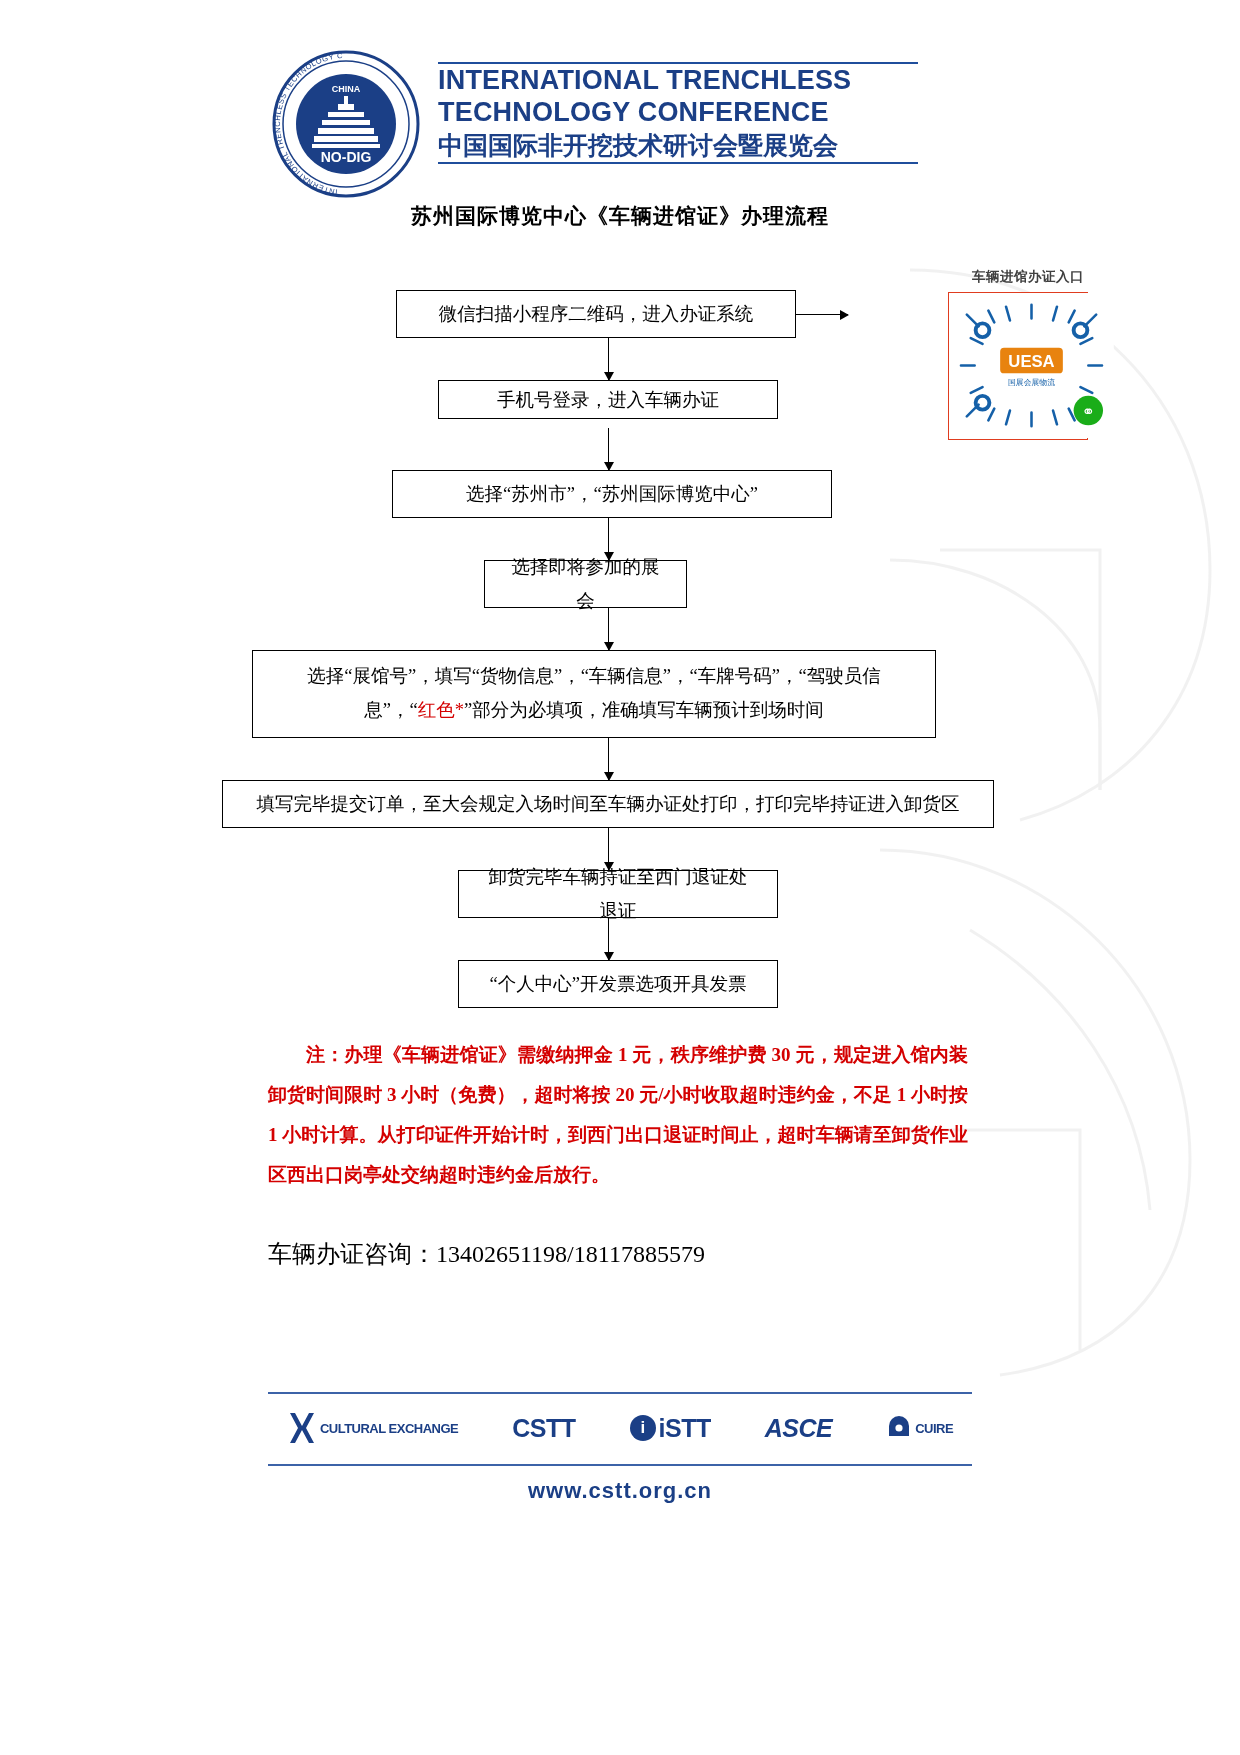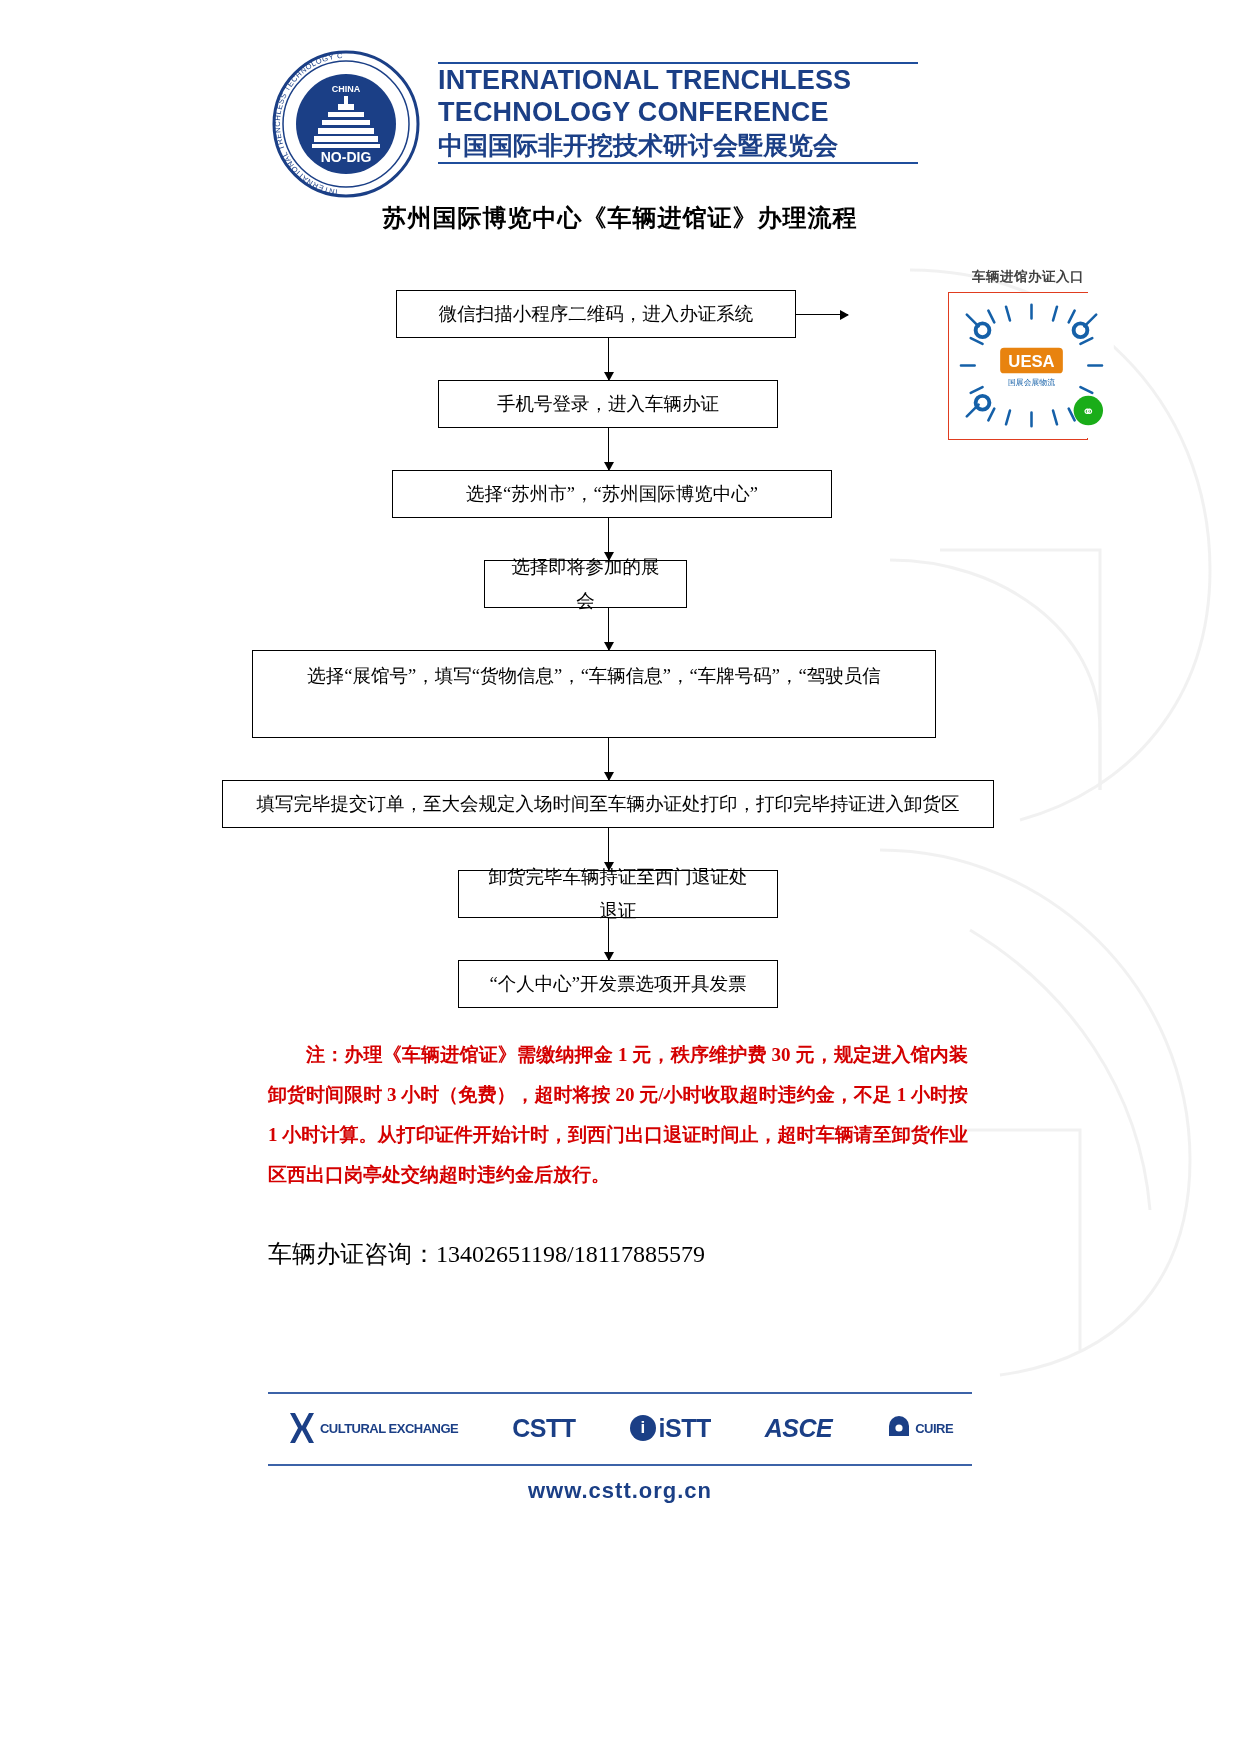--- a/index.html
+++ b/index.html
@@ -67,21 +67,21 @@
     line-height: 30px;
     margin-top: 2px;
     margin-bottom: 2px;
   }
 
   .doc-title {
     position: absolute;
     top: 202px;
     left: 0; right: 0;
     text-align: center;
-    font-size: 24px;
+    font-size: 21px;
     font-weight: bold;
     letter-spacing: 1px;
   }
 
   
   .flow {
     position: absolute;
     top: 290px;
     left: 0;
     width: 1240px;
@@ -269,40 +269,43 @@
 <div class="flow">
 
   <div class="box" style="left:396px; top:0px; width:400px; height:48px;">
     <span>微信扫描小程序二维码，进入办证系统</span>
   </div>
 
   <div class="arrow-h" style="left:796px; top:24px; width:52px;"></div>
 
   <div class="arrow" style="left:608px; top:48px; height:42px;"></div>
 
-  <div class="box" style="left:438px; top:90px; width:340px; height:48px;">
+  <div class="box" style="left:438px; top:90px; width:340px; height:39px;">
     <span>手机号登录，进入车辆办证</span>
   </div>
 
   <div class="arrow" style="left:608px; top:138px; height:42px;"></div>
 
   <div class="box" style="left:392px; top:180px; width:440px; height:48px;">
     <span>选择“苏州市”，“苏州国际博览中心”</span>
   </div>
 
   <div class="arrow" style="left:608px; top:228px; height:42px;"></div>
 
   <div class="box" style="left:484px; top:270px; width:203px; height:48px;">
     <span>选择即将参加的展会</span>
   </div>
 
   <div class="arrow" style="left:608px; top:318px; height:42px;"></div>
 
   <div class="box multi" style="left:252px; top:360px; width:684px; height:88px; text-align:center;">
     <div>选择“展馆号”，填写“货物信息”，“车辆信息”，“车牌号码”，“驾驶员信</div>
+    <div>
+      <span>息”，“</span><span class="red">红色*</span><span>”部分为必填项，准确填写车辆预计到场时间</span>
+    </div>
   </div>
 
   <div class="arrow" style="left:608px; top:448px; height:42px;"></div>
 
   <div class="box" style="left:222px; top:490px; width:772px; height:48px;">
     <span>填写完毕提交订单，至大会规定入场时间至车辆办证处打印，打印完毕持证进入卸货区</span>
   </div>
 
   <div class="arrow" style="left:608px; top:538px; height:42px;"></div>
 

